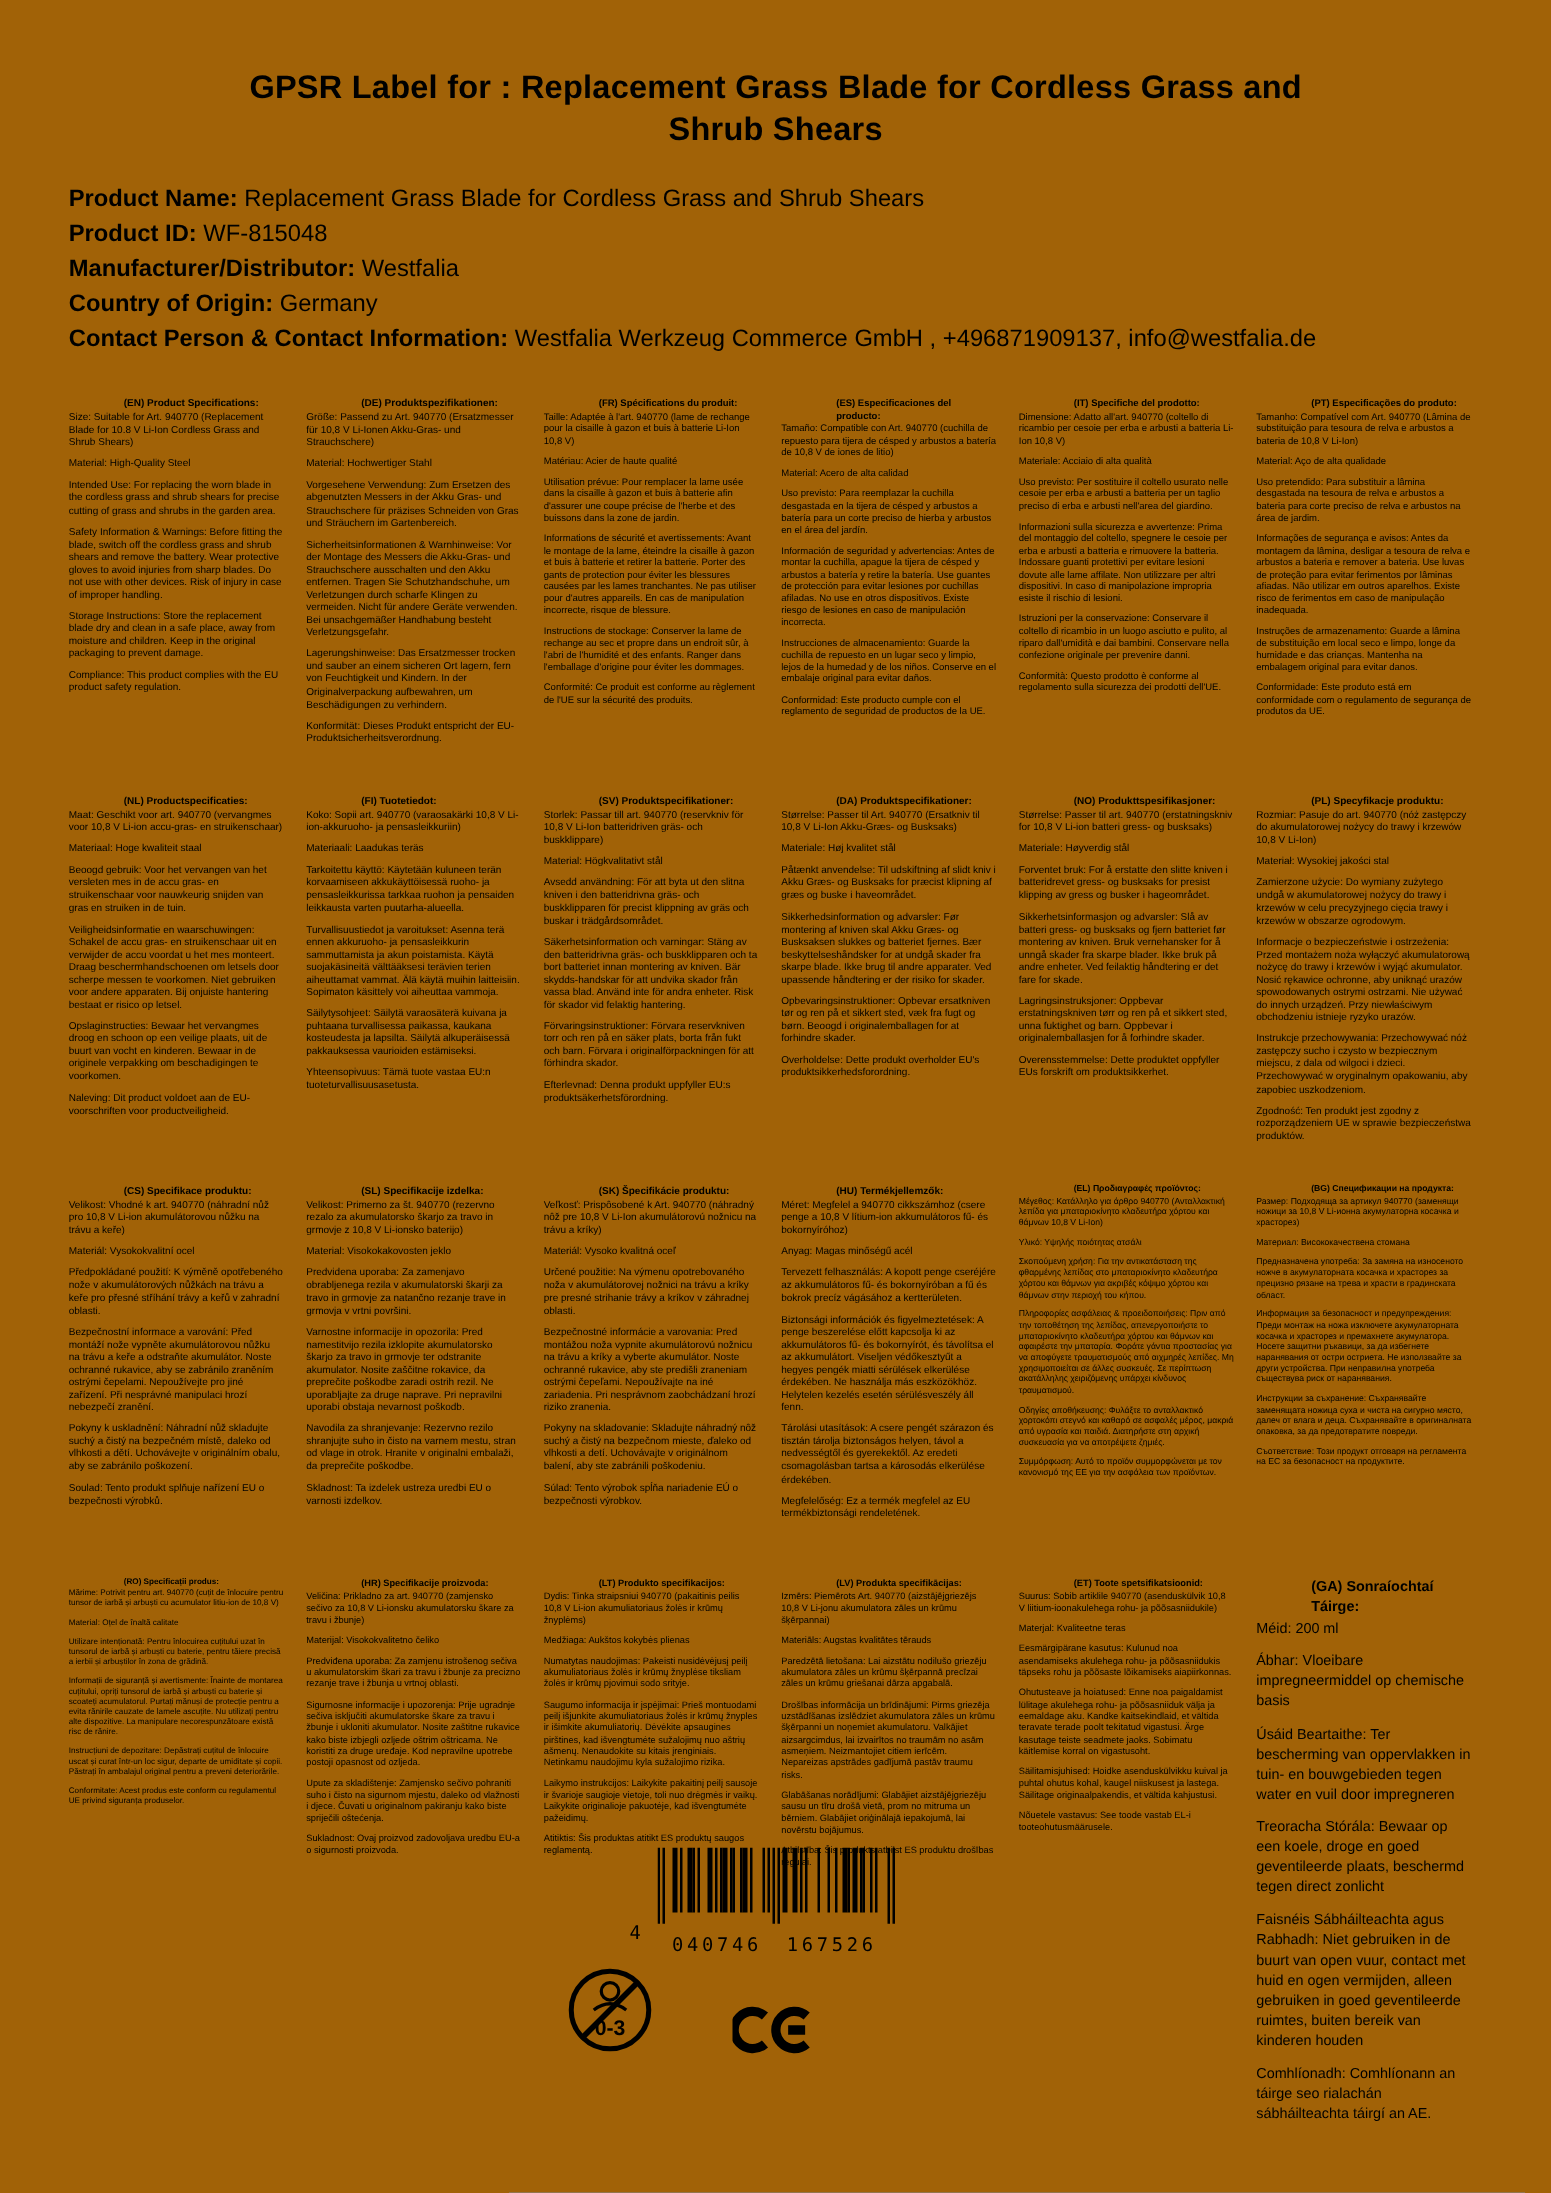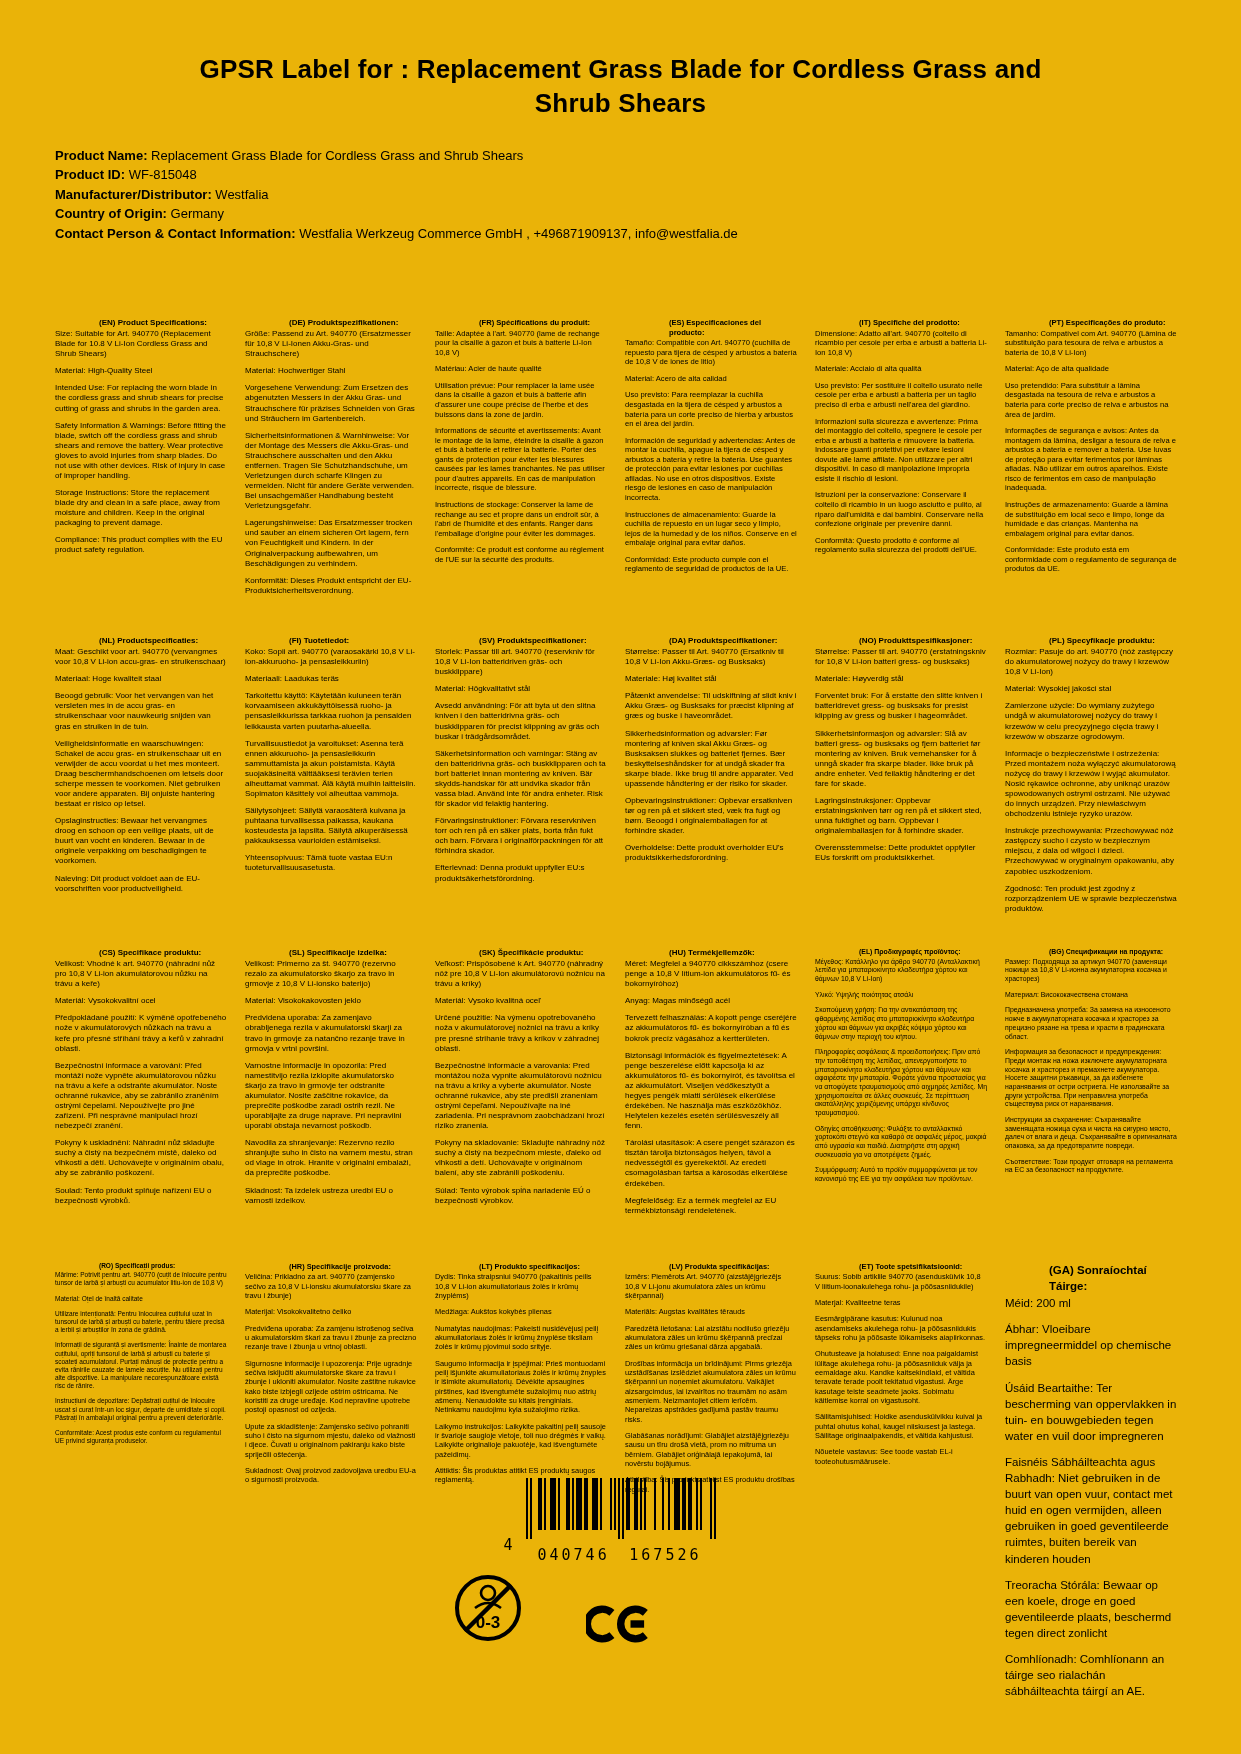--- a/index.html
+++ b/index.html
@@ -1,34 +1,34 @@
 <!DOCTYPE html>
 <html><head>
 <meta charset="utf-8">
 <style>
   * { margin:0; padding:0; box-sizing:border-box; }
   html,body { background:#888; }
   .page {
     position:relative;
     width:1241px; height:1754px;
     margin:0 auto;
-    background:#eab308;
+    background:#a16207;
     font-family:"Liberation Sans", sans-serif;
     color:#000;
     overflow:hidden;
   }
   .title {
     position:absolute; top:52px; left:50%; transform:translateX(-50%);
     width:900px;
     font-size:26px; font-weight:bold; text-align:center; line-height:1.32;
     letter-spacing:0.2px;
   }
   .product-info {
     position:absolute; top:147px; left:55px; right:55px;
-    font-size:13px; line-height:1.42;
+    font-size:19px; line-height:1.42;
   }
   .pi-row { margin-bottom:1px; }
   .pi-label { font-weight:bold; }
   .pi-value { font-weight:normal; }
   .lang-grid {
     position:absolute; top:318px; left:55px;
     display:grid;
     grid-template-columns:repeat(6, 172px);
     column-gap:18px;
     grid-template-rows:318px 312px 314px auto;
@@ -301,22 +301,22 @@
         <p class="lb-para">Eesmärgipärane kasutus: Kulunud noa asendamiseks akulehega rohu- ja põõsasniidukis täpseks rohu ja põõsaste lõikamiseks aiapiirkonnas.</p>
         <p class="lb-para">Ohutusteave ja hoiatused: Enne noa paigaldamist lülitage akulehega rohu- ja põõsasniiduk välja ja eemaldage aku. Kandke kaitsekindlaid, et vältida teravate terade poolt tekitatud vigastusi. Ärge kasutage teiste seadmete jaoks. Sobimatu käitlemise korral on vigastusoht.</p>
         <p class="lb-para">Säilitamisjuhised: Hoidke asenduskülvikku kuival ja puhtal ohutus kohal, kaugel niiskusest ja lastega. Säilitage originaalpakendis, et vältida kahjustusi.</p>
         <p class="lb-para">Nõuetele vastavus: See toode vastab EL-i tooteohutusmäärusele.</p>
       </div>
       <div class="lang-block lb-ga">
       <h3 class="lb-heading">(GA) Sonraíochtaí Táirge:</h3>
     <p class="lb-para">Méid: 200 ml</p>
         <p class="lb-para">Ábhar: Vloeibare impregneermiddel op chemische basis</p>
         <p class="lb-para">Úsáid Beartaithe: Ter bescherming van oppervlakken in tuin- en bouwgebieden tegen water en vuil door impregneren</p>
+        <p class="lb-para">Treoracha Stórála: Bewaar op een koele, droge en goed geventileerde plaats, beschermd tegen direct zonlicht</p>
         <p class="lb-para">Faisnéis Sábháilteachta agus Rabhadh: Niet gebruiken in de buurt van open vuur, contact met huid en ogen vermijden, alleen gebruiken in goed geventileerde ruimtes, buiten bereik van kinderen houden</p>
-        <p class="lb-para">Treoracha Stórála: Bewaar op een koele, droge en goed geventileerde plaats, beschermd tegen direct zonlicht</p>
         <p class="lb-para">Comhlíonadh: Comhlíonann an táirge seo rialachán sábháilteachta táirgí an AE.</p>
       </div>
     </div>
 
   <div class="barcode-wrap">
     <div class="barcode-inner">
       <svg id="barcode-svg" width="190" height="62" viewBox="0 0 190 62">
           <rect x="0" y="0" width="2" height="61" fill="#000"></rect>
           <rect x="4" y="0" width="2" height="61" fill="#000"></rect>
           <rect x="12" y="0" width="2" height="52" fill="#000"></rect>

